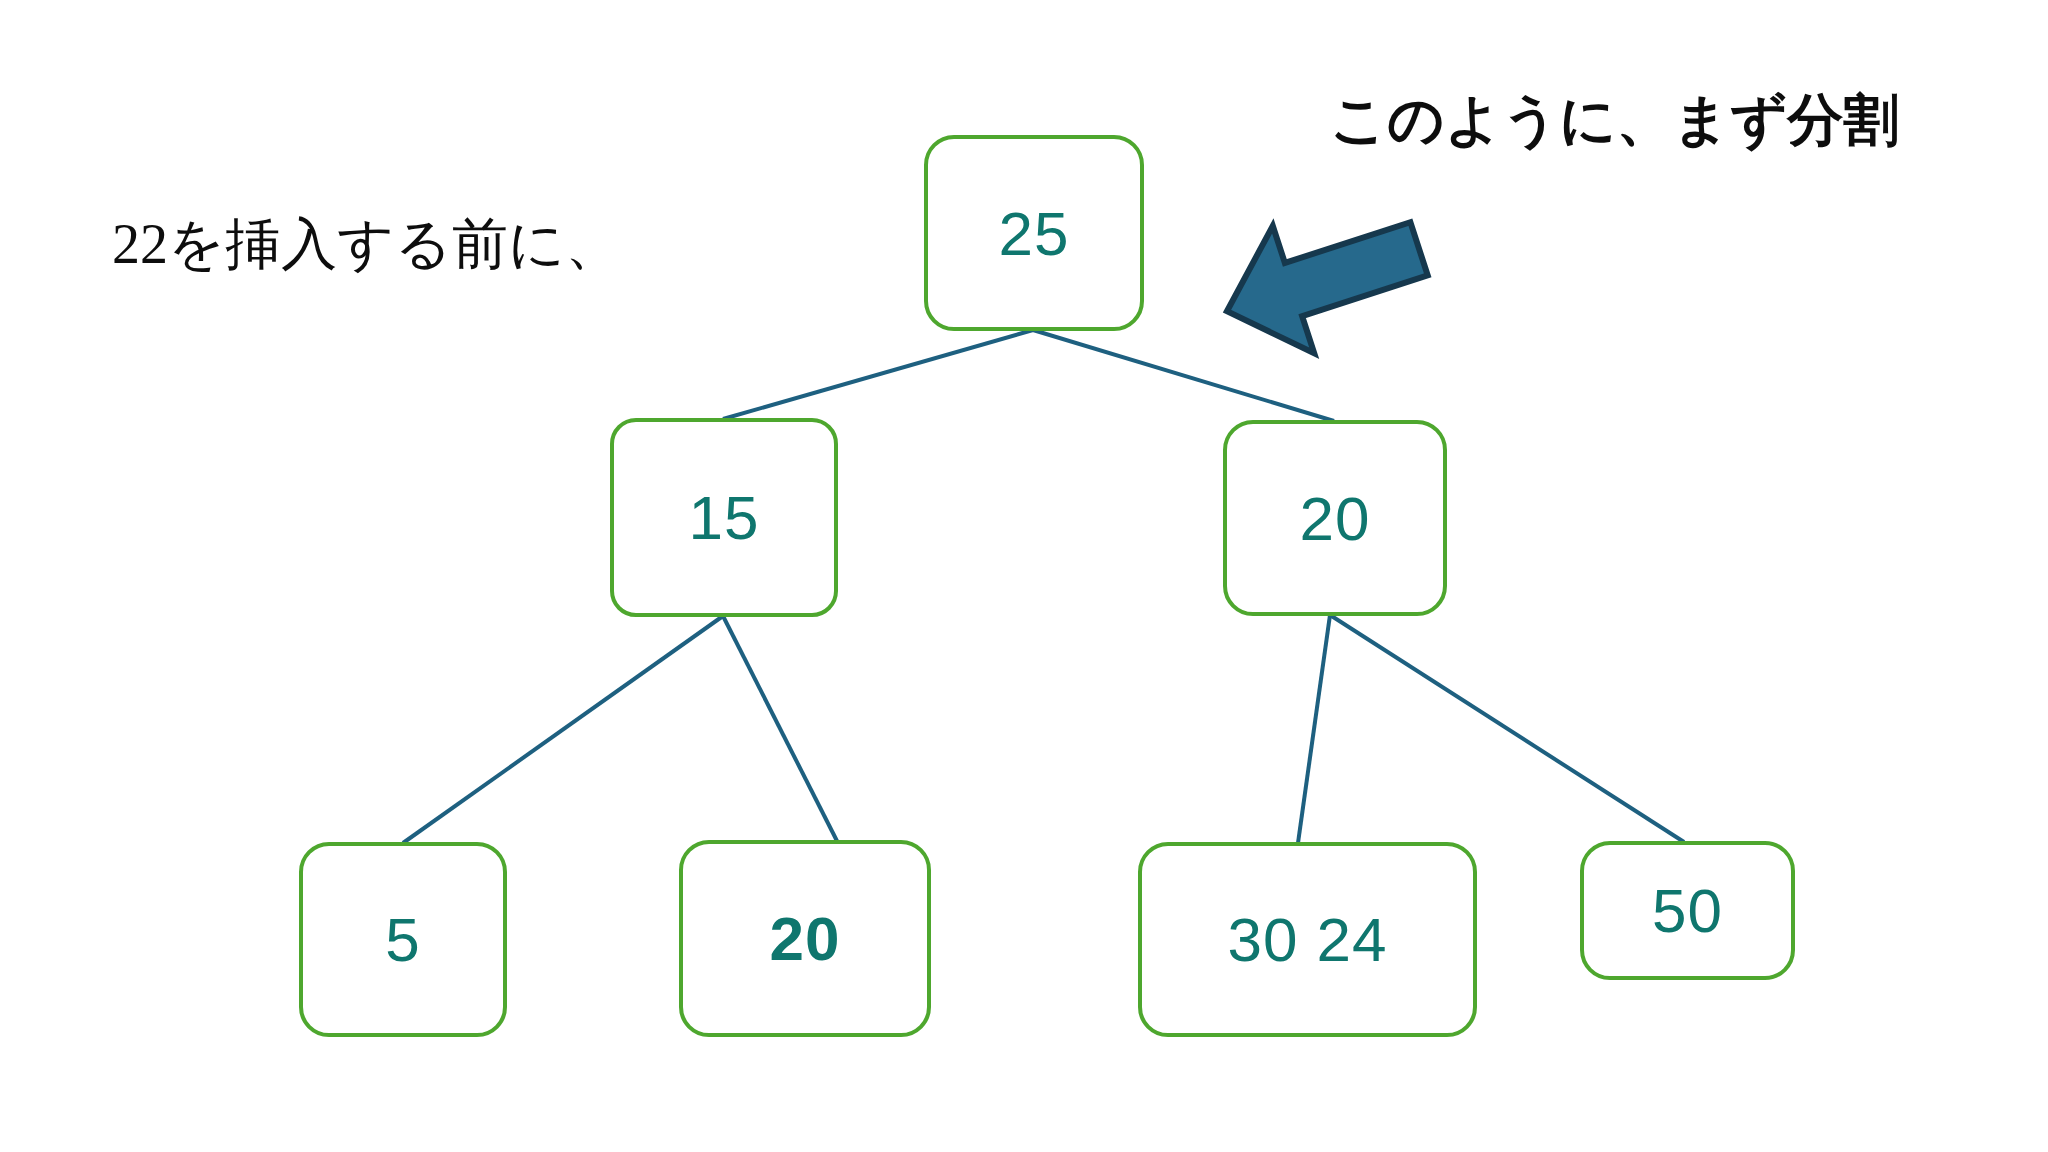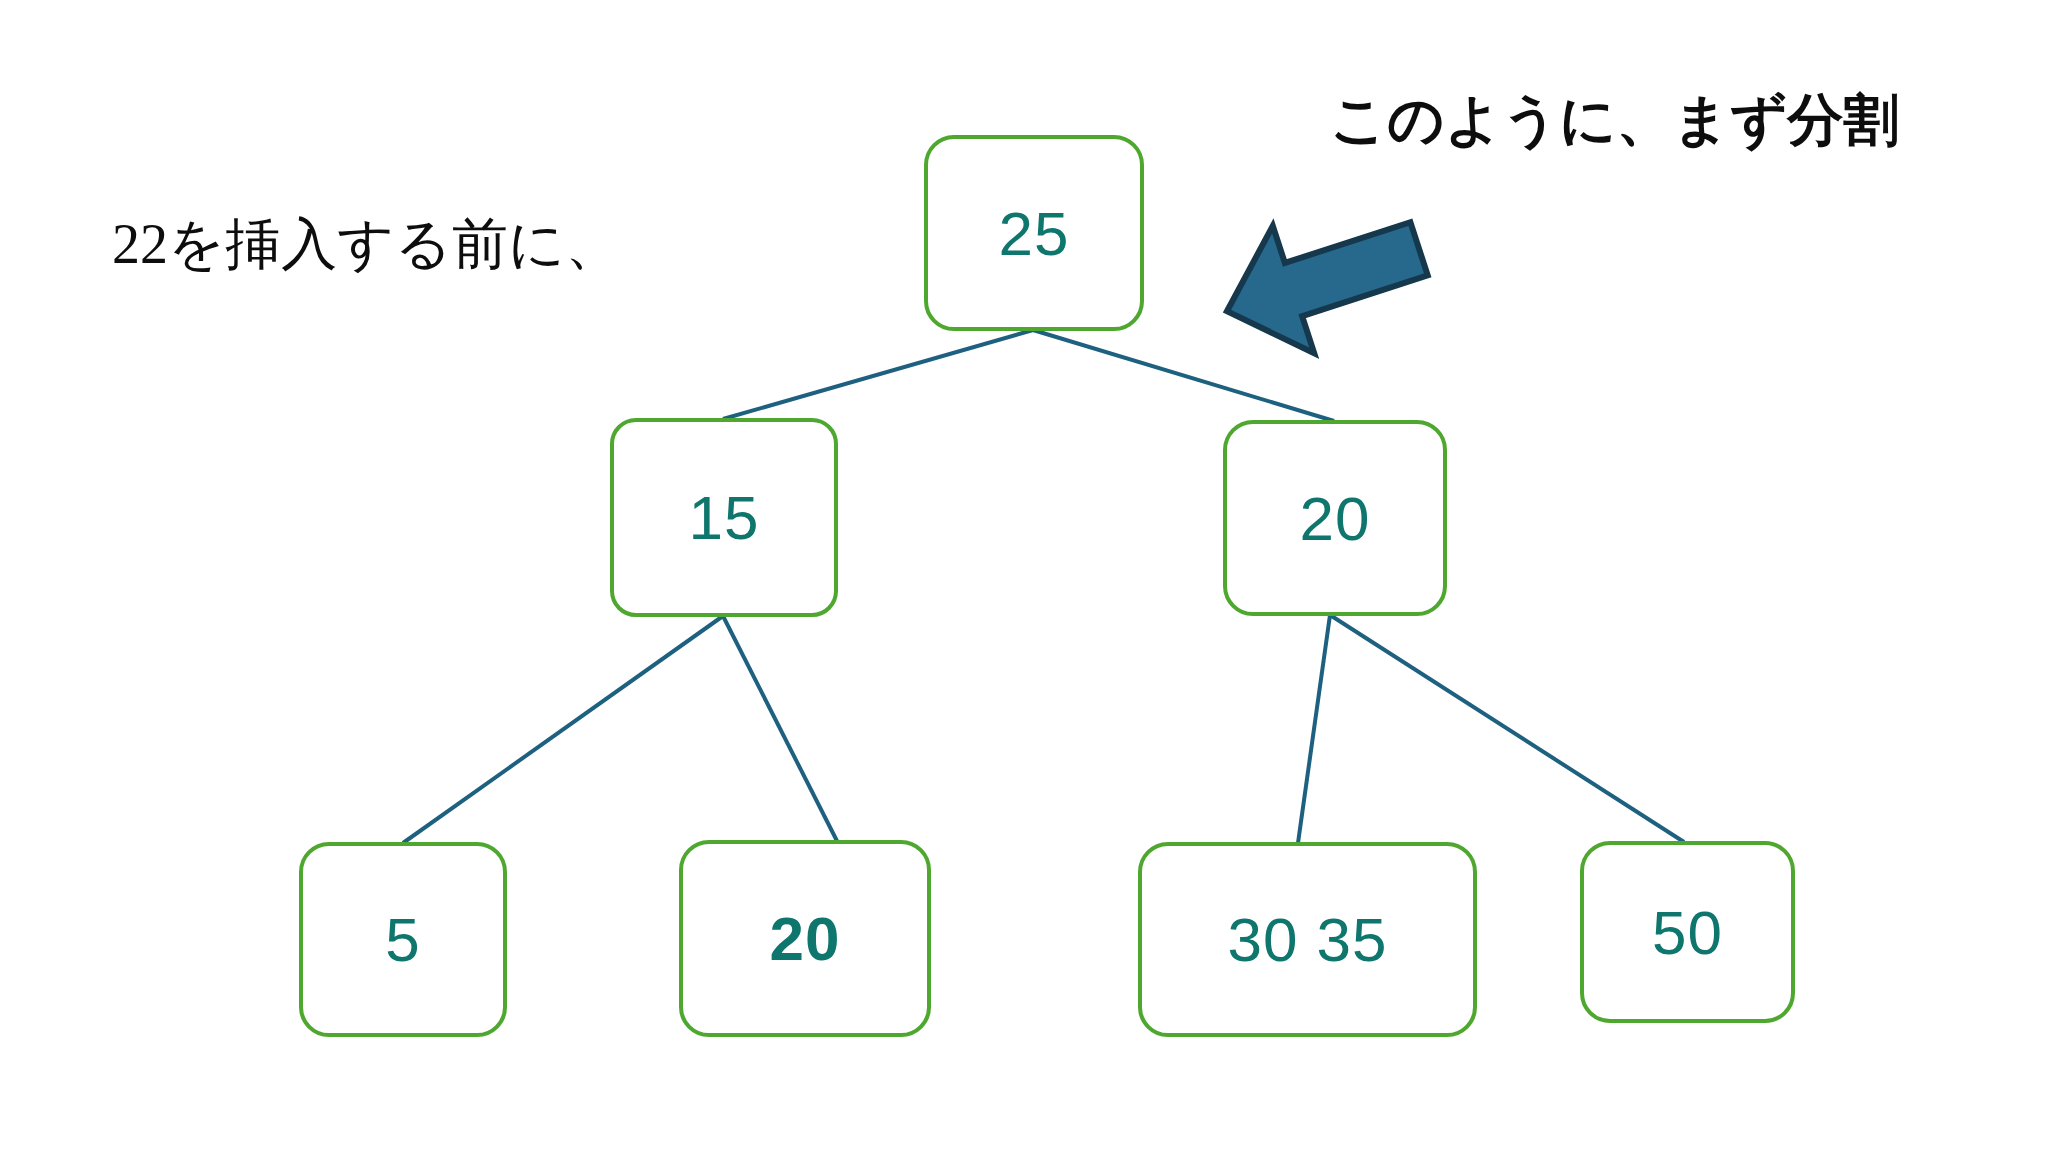--- a/index.html
+++ b/index.html
@@ -31,21 +31,21 @@
     white-space:nowrap;
     z-index:3;
   }
   
   #node-25   {left:924px; top:135px; width:220px; height:196px;}
   #node-15   {left:610px; top:418px; width:228px; height:199px;border-radius:26px;}
   #node-40   {left:1223px;top:420px; width:224px; height:196px;}
   #node-5    {left:299px; top:842px; width:208px; height:195px;}
   #node-20   {left:679px; top:840px; width:252px; height:197px;font-weight:bold;}
   #node-3035 {left:1138px;top:842px; width:339px; height:195px;}
-  #node-50   {left:1580px;top:841px; width:215px; height:182px;}
+  #node-50   {left:1580px;top:841px; width:215px; height:139px;}
   #note-left {left:112px; top:206px;}
   #note-top-right{left:1330px; top:82px;font-weight:bold;}
 </style>
 </head>
 <body>
 
 <div id="stage">
 
   <svg id="edge-layer" viewBox="0 0 2048 1152" xmlns="http://www.w3.org/2000/svg">
 
@@ -68,21 +68,21 @@
   <div class="tree-node" id="node-40">
     <span>20</span>
   </div>
   <div class="tree-node" id="node-5">
     <span>5</span>
   </div>
   <div class="tree-node" id="node-20">
     <span>20</span>
   </div>
   <div class="tree-node" id="node-3035">
-    <span>30 35</span>
+    <span>30 24</span>
   </div>
   <div class="tree-node" id="node-50">
     <span>50</span>
   </div>
 
   <div class="jp-note" id="note-left">
     <div>22を挿入する前に、</div>
   </div>
   <div class="jp-note" id="note-top-right">
     <span>このように、まず分割</span>

